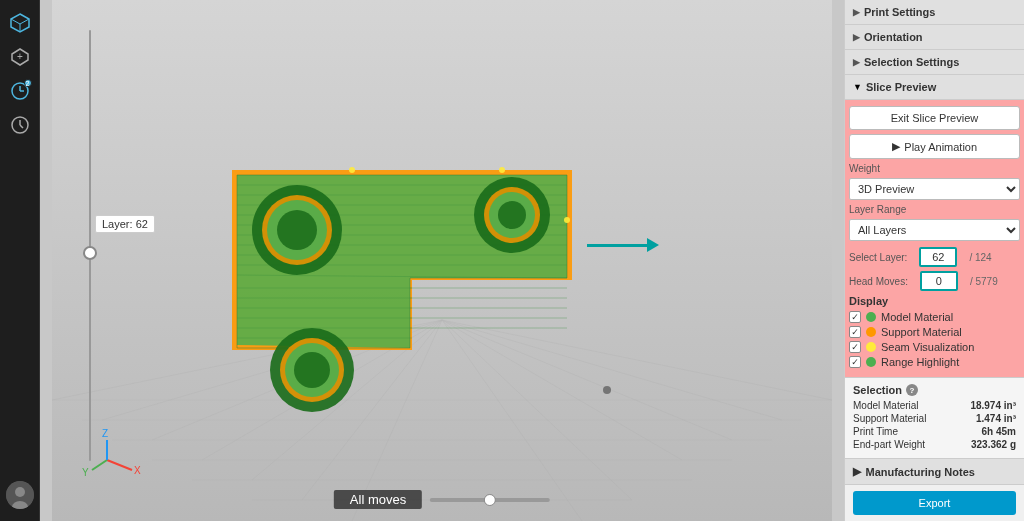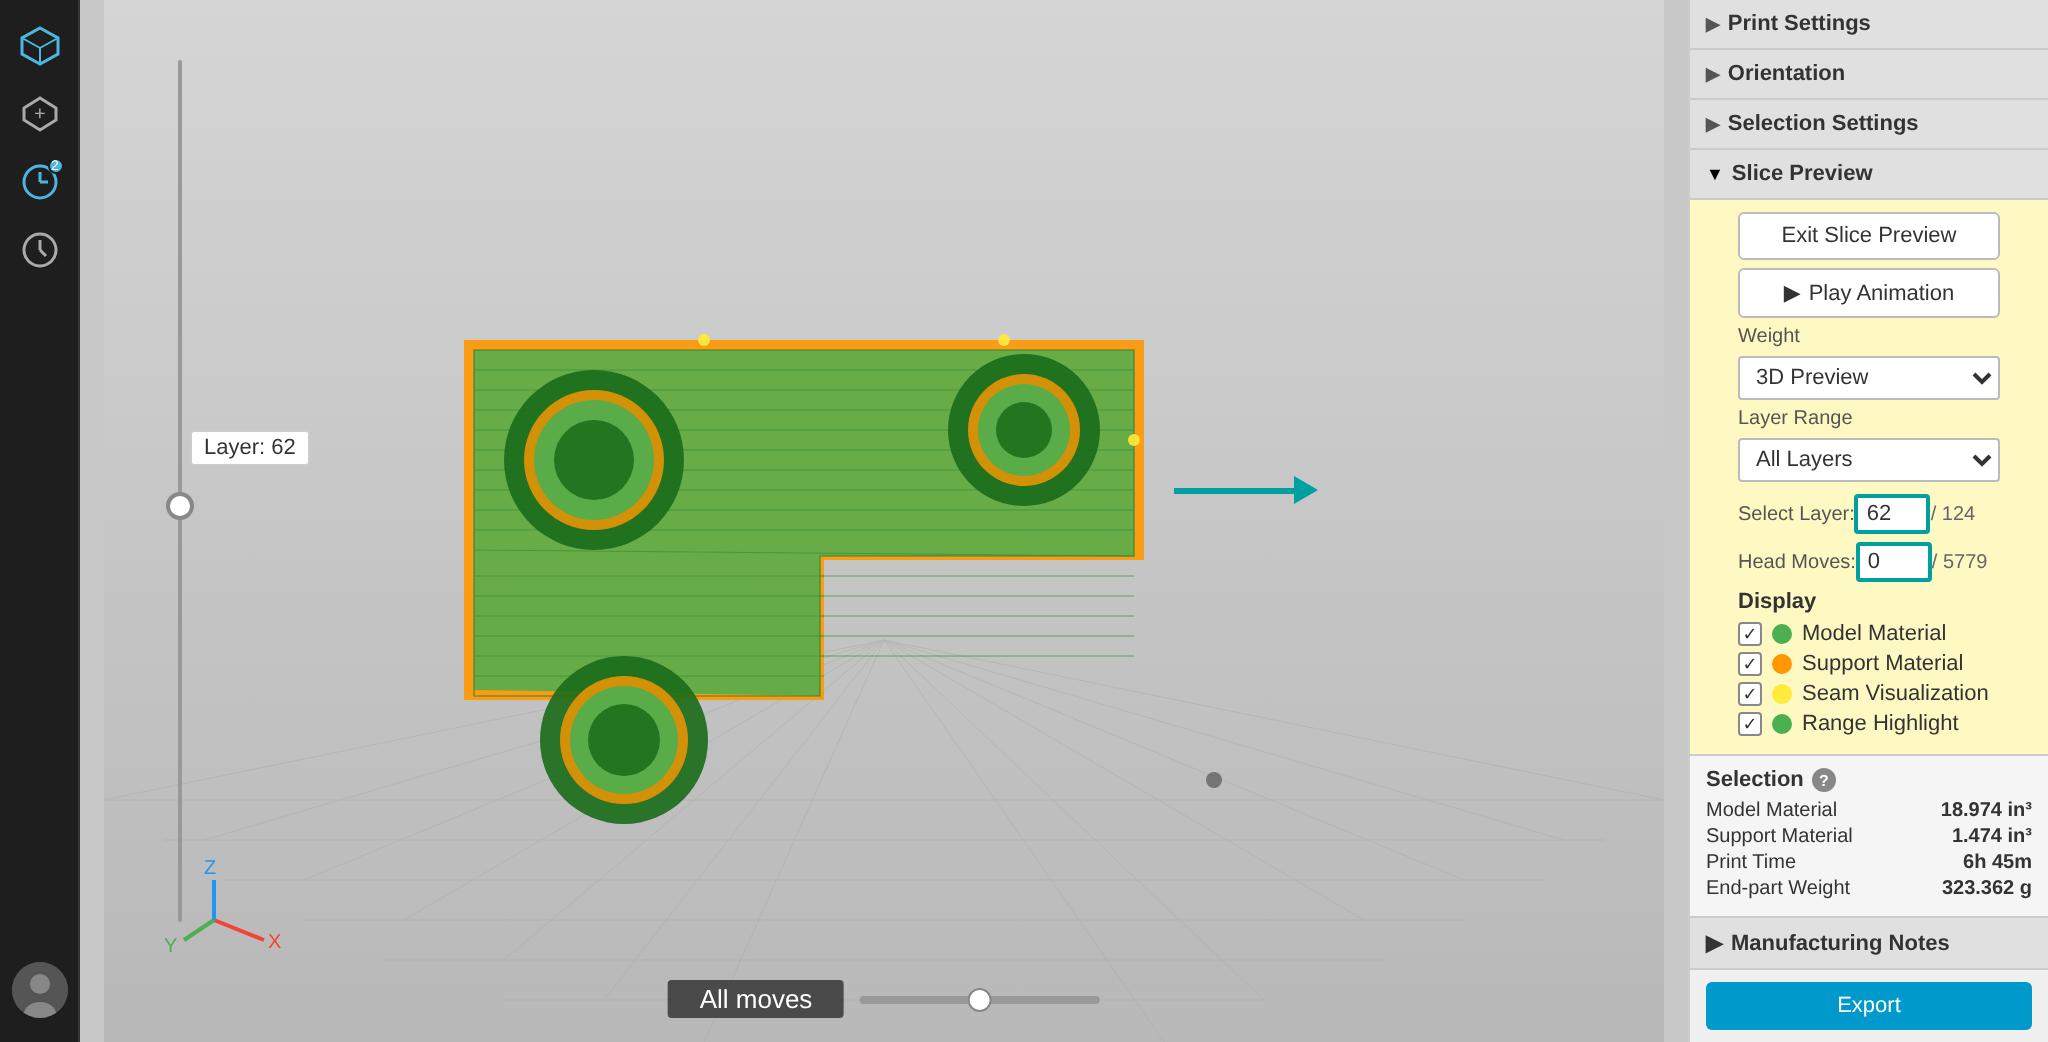--- a/index.html
+++ b/index.html
@@ -138,23 +138,23 @@
       color: #333;
       gap: 4px;
     }
     .panel-section-header .arrow {
       font-size: 9px;
       color: #555;
     }
     .panel-section-header.expanded .arrow { color: #000; }
 
     .panel-section-body {
-      padding: 6px 24px;
+      padding: 6px 4px;
       border-bottom: 1px solid #ccc;
-      background: #fef9c3;
+      background: #fca5a5;
     }
 
     .btn-full {
       width: 100%;
       padding: 5px 8px;
       background: #fff;
       border: 1px solid #bbb;
       border-radius: 3px;
       font-size: 11px;
       cursor: pointer;
@@ -167,33 +167,34 @@
       display: flex;
       align-items: center;
       justify-content: center;
       gap: 4px;
     }
 
     .form-row {
       display: flex;
       align-items: center;
       margin-bottom: 4px;
-      gap: 0;
+      gap: 12px;
     }
     .form-label {
       font-size: 10px;
       color: #555;
       min-width: 55px;
     }
     .form-input {
       width: 38px;
       padding: 2px 4px;
       border: 2px solid #00a0a0;
       border-radius: 2px;
       font-size: 11px;
+      text-align: center;
       background: #fff;
       color: #333;
     }
     .form-suffix {
       font-size: 10px;
       color: #666;
     }
 
     .select-field {
       width: 100%;

